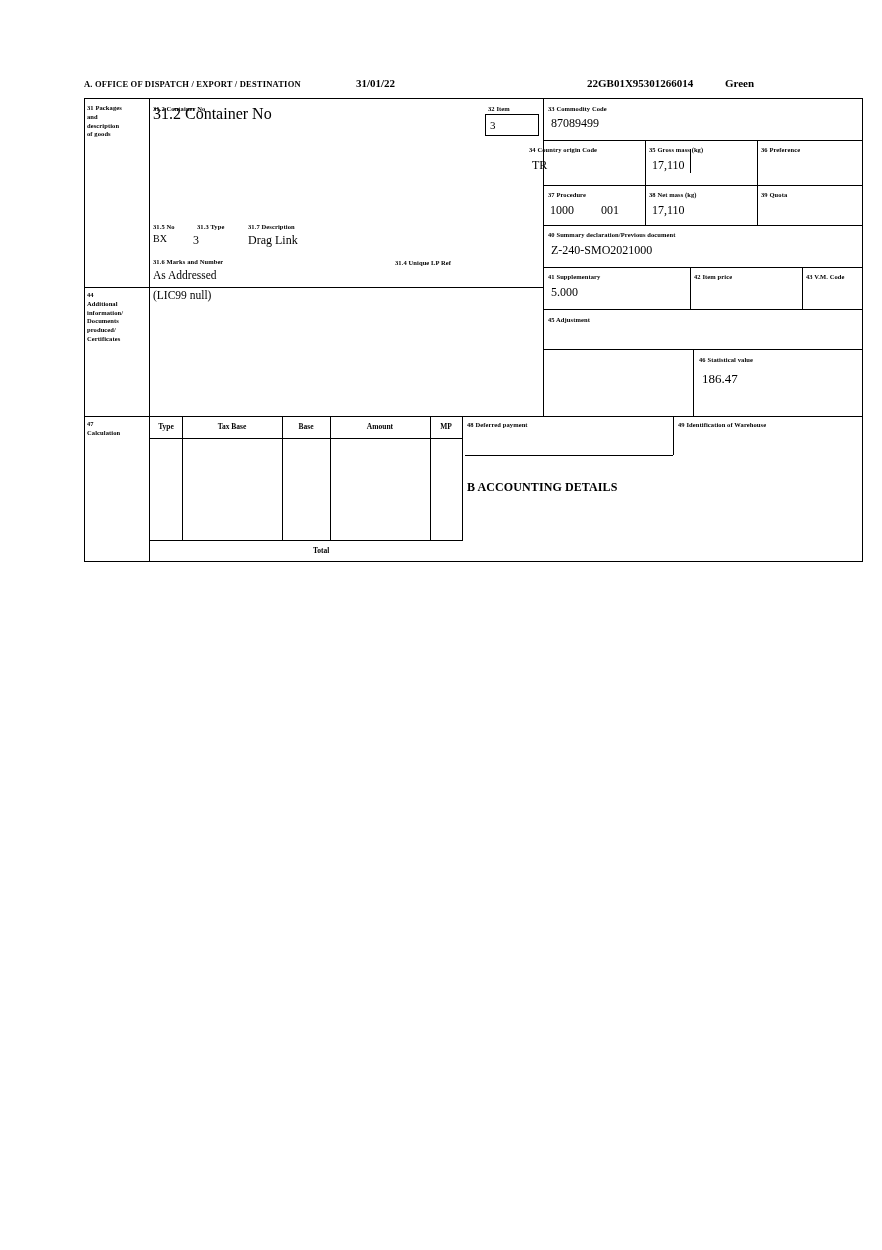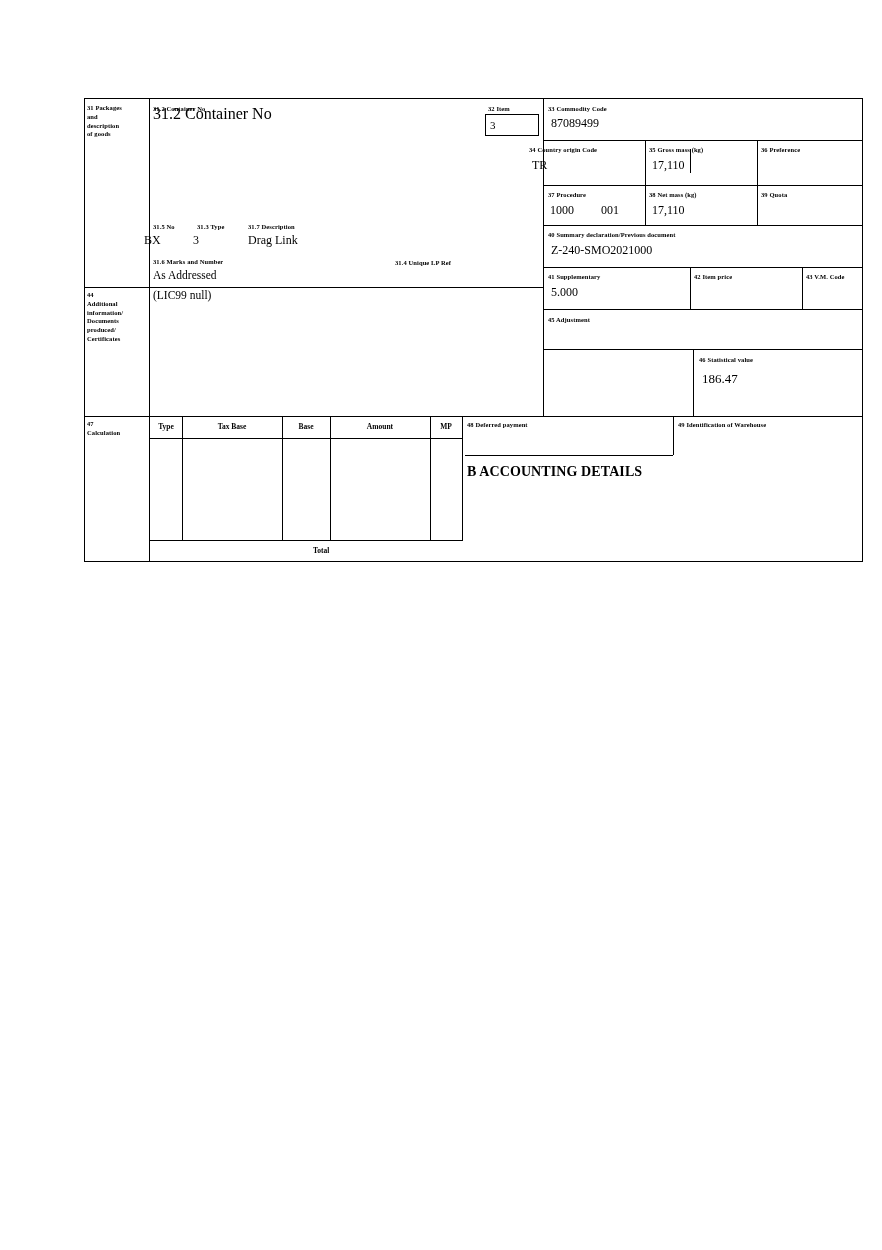--- a/index.html
+++ b/index.html
@@ -135,20 +135,26 @@
     font-size: 7.5px;
     font-weight: bold;
     white-space: nowrap;
   }
 </style>
 </head>
 <body>
 
 <div class="page">
 
+  <div class="header-row">
+    <div class="hdr-office">A.  OFFICE OF DISPATCH / EXPORT / DESTINATION</div>
+    <div class="hdr-date">31/01/22</div>
+    <div class="hdr-mrn">22GB01X95301266014</div>
+    <div class="hdr-colour">Green</div>
+  </div>
 
   <div class="frame">
 
     <div class="v-div" style="left:64px; top:0; height:463px;"></div>
 
     <div class="v-div" style="left:458px; top:0; height:317px;"></div>
 
     <div class="h-div" style="left:0; top:188px; width:458px;"></div>
 
     <div class="h-div" style="left:0; top:317px; width:777px;"></div>
@@ -161,21 +167,21 @@
     </div>
 
     <div class="cell" style="left:68px; top:6px; width:330px;">31.2 Container No</div>
     <div class="cell lbl" style="left:68px; top:6px; width:330px;">31.2 Container No</div>
     <div class="cell val" style="left:68px; top:18px; width:330px;"></div>
 
     <div class="cell lbl" style="left:68px; top:124px;">31.5 No</div>
     <div class="cell lbl" style="left:112px; top:124px;">31.3 Type</div>
     <div class="cell lbl" style="left:163px; top:124px;">31.7 Description</div>
 
-    <div class="cell val" style="left:59px; top:134px; font-size:12px;">BX</div>
+    <div class="cell val" style="left:68px; top:134px; font-size:10px;">BX</div>
     <div class="cell val" style="left:108px; top:134px; font-size:12px;">3</div>
     <div class="cell val" style="left:163px; top:134px; font-size:12px;">Drag Link</div>
 
     <div class="cell lbl" style="left:68px; top:159px;">31.6 Marks and Number</div>
     <div class="cell lbl" style="left:310px; top:160px;">31.4 Unique LP Ref</div>
     <div class="cell val" style="left:68px; top:170px; font-size:11.5px;">As Addressed</div>
     <div class="cell val" style="left:310px; top:170px;"></div>
 
     <div class="cell lbl" style="left:403px; top:6px;">32 Item</div>
     <div class="item-box" style="left:400px; top:15px; width:54px; height:22px;">
@@ -306,18 +312,18 @@
     </div>
     <div class="v-div" style="left:588px; top:317px; height:39px;"></div>
     <div class="h-div" style="left:380px; top:356px; width:208px;"></div>
 
     <div class="cell" style="left:591px; top:318px; width:186px; height:38px;">
       <div class="lbl" style="position:absolute; left:2px; top:4px;">49 Identification of Warehouse</div>
       <div class="val" style="position:absolute; left:5px; top:16px;"></div>
     </div>
 
     <div class="cell" style="left:380px; top:360px; width:397px; height:100px;">
-      <div class="lbl" style="position:absolute; left:2px; top:4px; font-size:14px;">B ACCOUNTING DETAILS</div>
+      <div class="lbl" style="position:absolute; left:2px; top:20px; font-size:12px;">B ACCOUNTING DETAILS</div>
       <div class="val" style="position:absolute; left:5px; top:18px;"></div>
     </div>
 
   </div>
 </div>
 
 </body></html>

